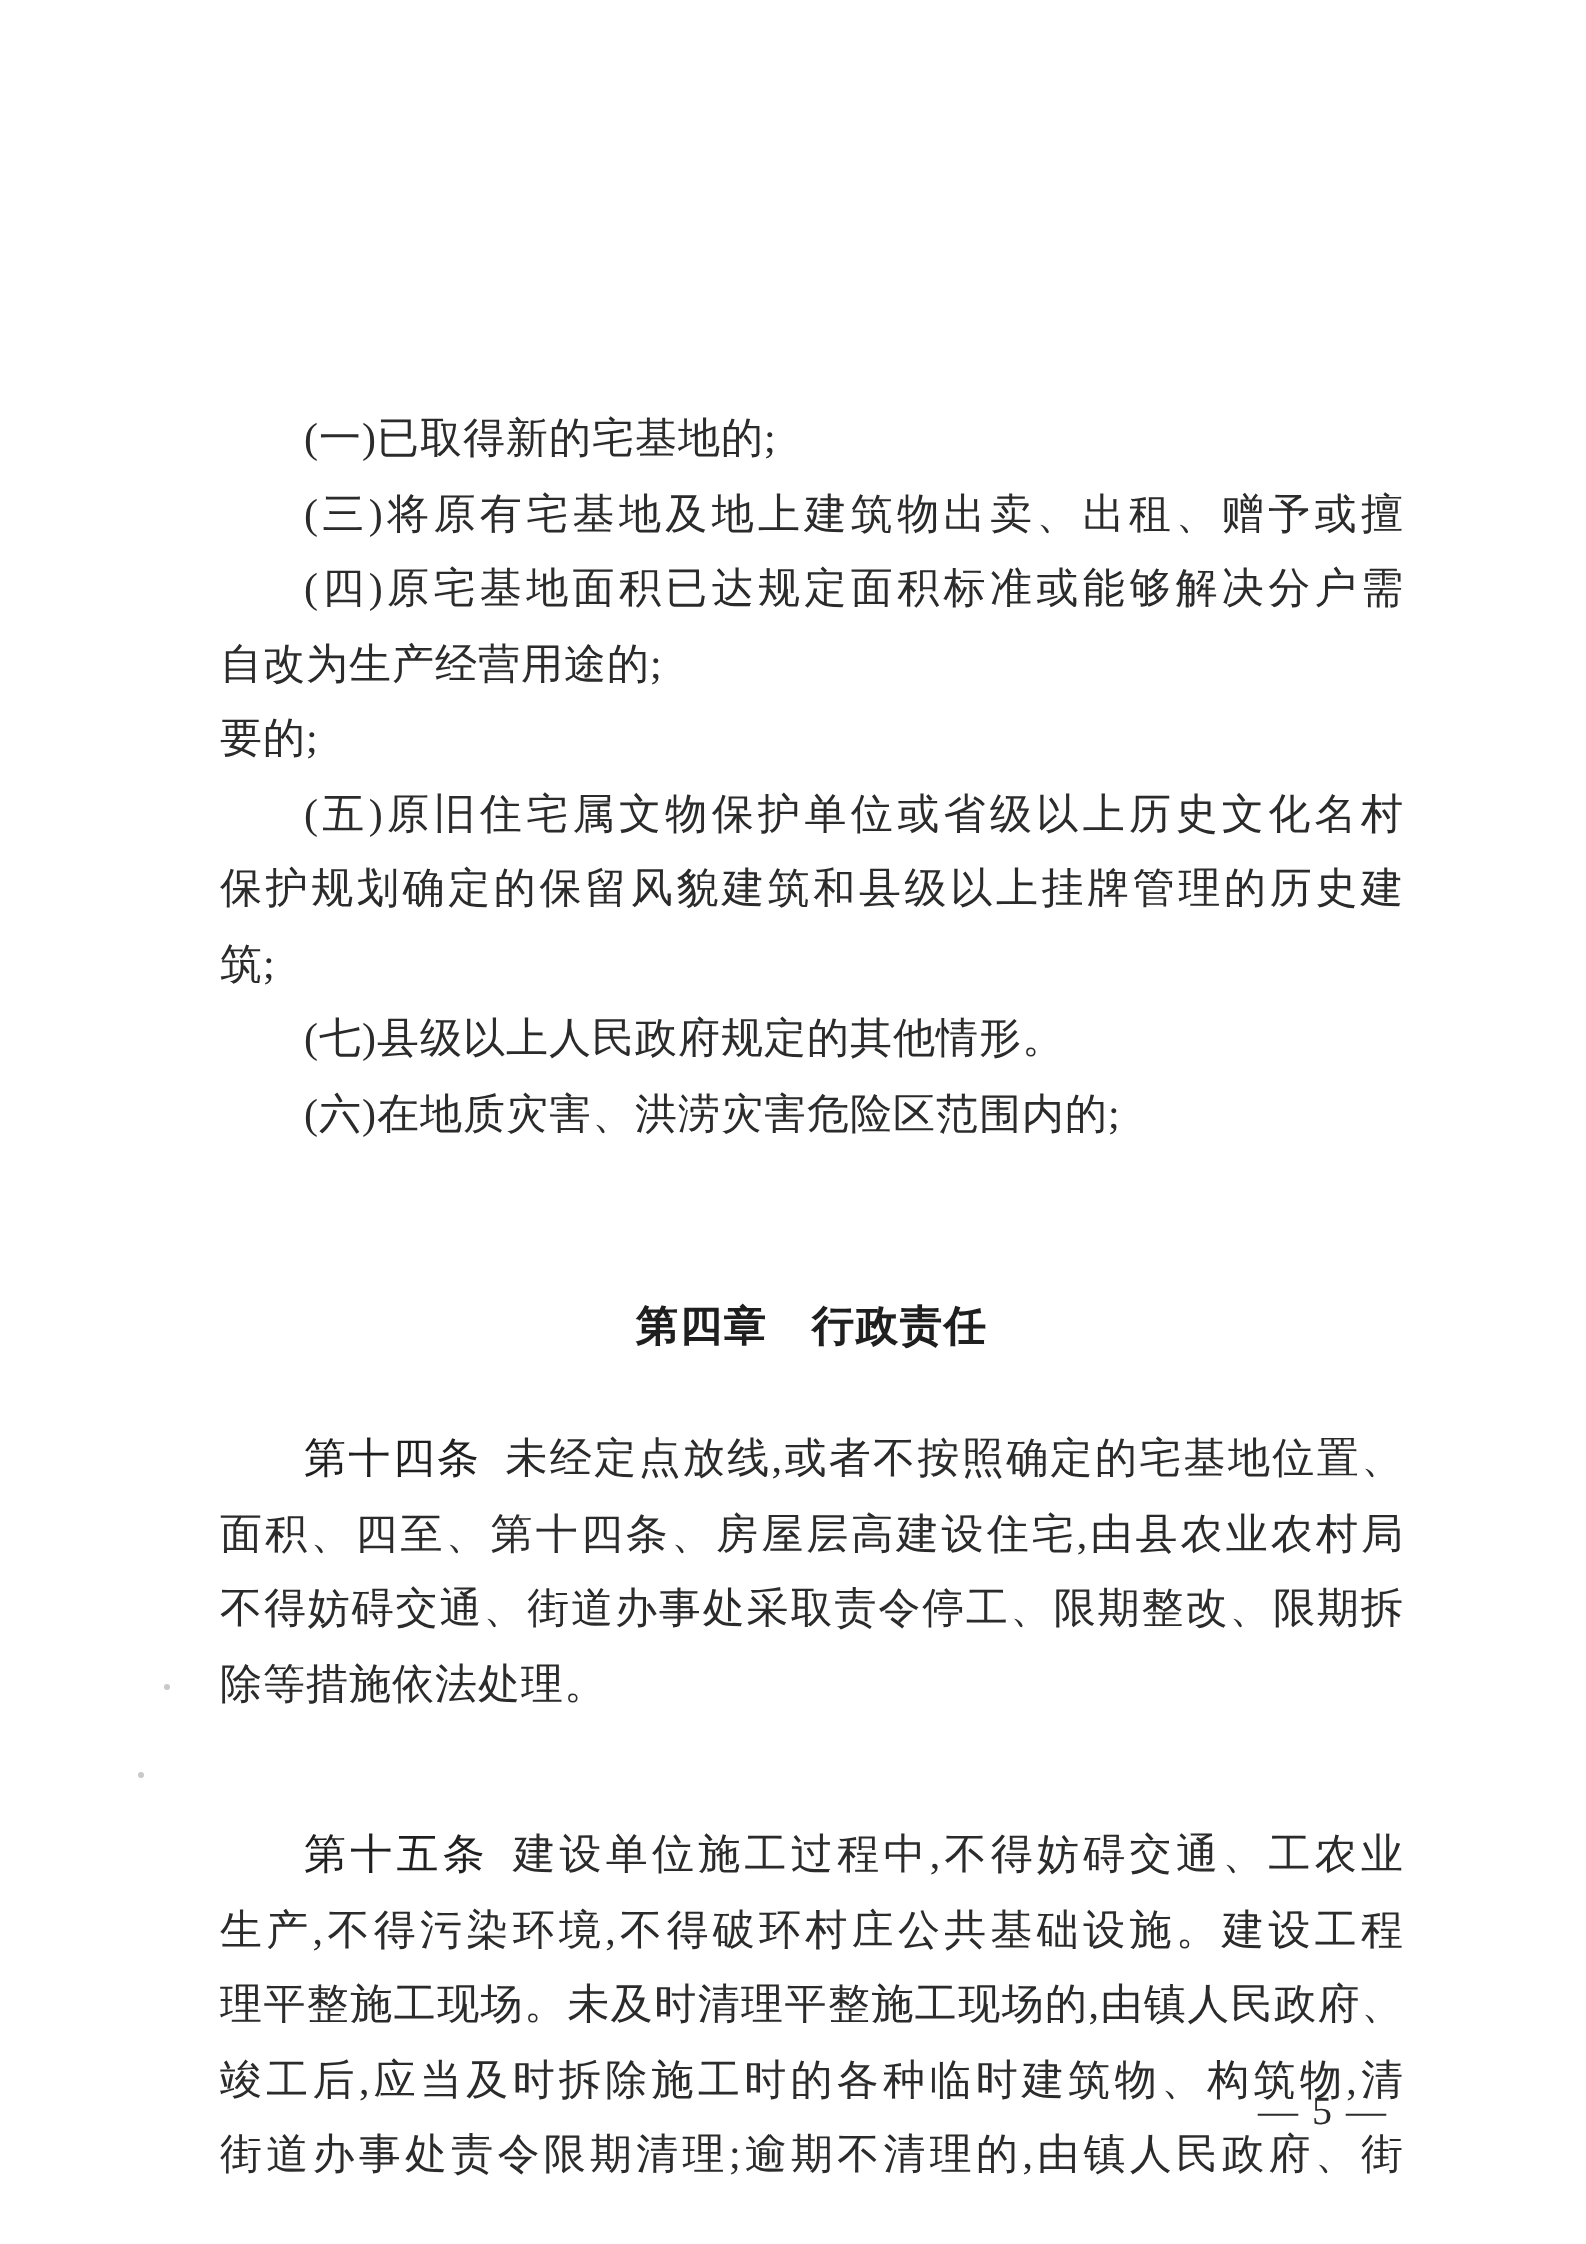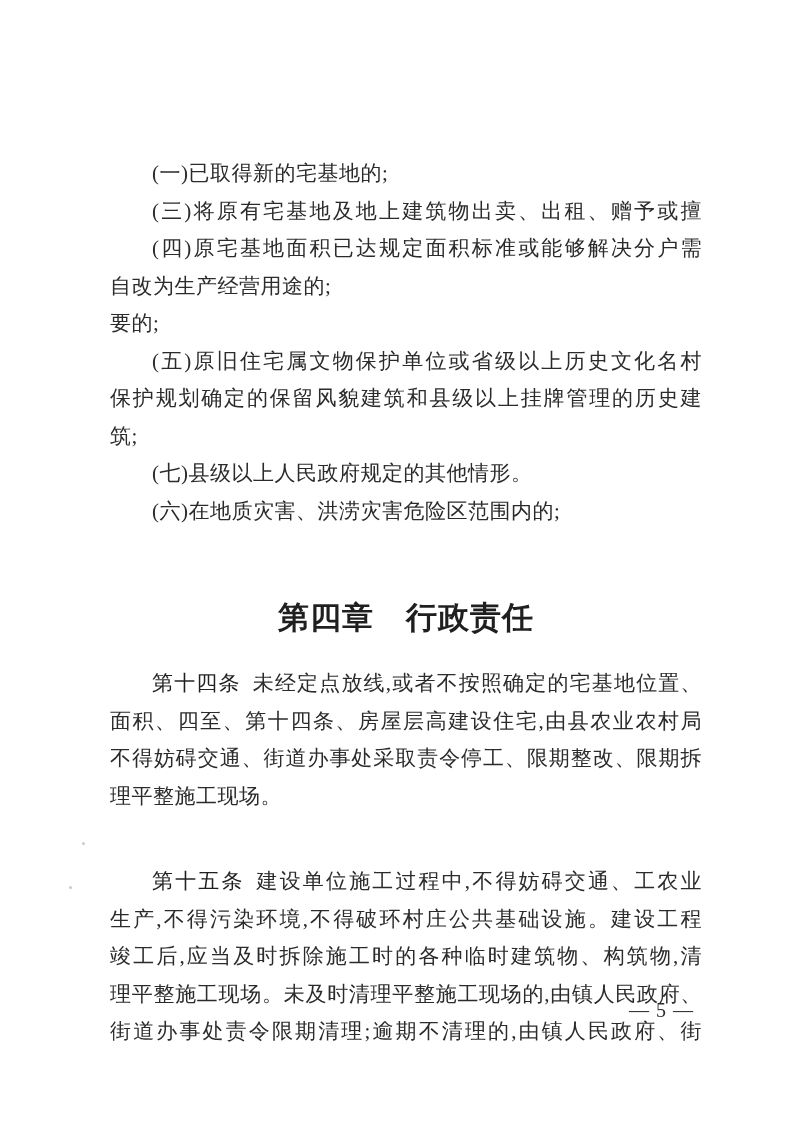--- a/index.html
+++ b/index.html
@@ -13,20 +13,21 @@
     width:793px;height:1122px;
     position:relative;overflow:hidden;
   }
   .sheet{
     position:absolute;inset:0;
     background:var(--paper);
   }
   .col{
     position:absolute;left:110px;width:592px;
     color:var(--ink);
+    margin-top:46px;
   }
   .line{
     height:37.5px;line-height:37.5px;
     font-size:21px;
     text-align:left;
     letter-spacing:0.5px;
   }
   .line.indent{padding-left:42px;}
   .line.fill{
     text-align:justify;
@@ -36,21 +37,21 @@
   .term{
     font-weight:normal;
     color:#1f1f1f;
     margin-right:12px;
   }
   .block-clauses{top:155px;}
   .heading{
     top:599px;
     text-align:center;
     font-weight:bold;
-    font-size:31px;
+    font-size:21px;
     line-height:37.5px;
     color:#1f1f1f;
     letter-spacing:1px;
   }
   .block-art14{top:665px;}
   .block-art15{top:863px;}
   .page-number{
     top:996px;
     text-align:right;
     padding-right:8px;
@@ -81,28 +82,28 @@
       <div class="line indent">(七)县级以上人民政府规定的其他情形。</div>
       <div class="line indent">(六)在地质灾害、洪涝灾害危险区范围内的;</div>
     </div>
 
   <div class="col heading">第四章　行政责任</div>
 
   <div class="col block-art14">
       <div class="line indent fill"><span class="term">第十四条</span>未经定点放线,或者不按照确定的宅基地位置、</div>
       <div class="line fill">面积、四至、第十四条、房屋层高建设住宅,由县农业农村局</div>
       <div class="line fill">不得妨碍交通、街道办事处采取责令停工、限期整改、限期拆</div>
-      <div class="line">理平整施工现场。</div>
+      <div class="line">除等措施依法处理。</div>
     </div>
 
   <div class="col block-art15">
       <div class="line indent fill"><span class="term">第十五条</span>建设单位施工过程中,不得妨碍交通、工农业</div>
       <div class="line fill">生产,不得污染环境,不得破环村庄公共基础设施。建设工程</div>
+      <div class="line fill">理平整施工现场。未及时清理平整施工现场的,由镇人民政府、</div>
       <div class="line fill">竣工后,应当及时拆除施工时的各种临时建筑物、构筑物,清</div>
-      <div class="line fill">理平整施工现场。未及时清理平整施工现场的,由镇人民政府、</div>
       <div class="line fill">街道办事处责令限期清理;逾期不清理的,由镇人民政府、街</div>
     </div>
 
   <div class="col page-number">— 5 —</div>
 
   <div class="speck s1"></div>
   <div class="speck s2"></div>
 </div>
 
 </body></html>

